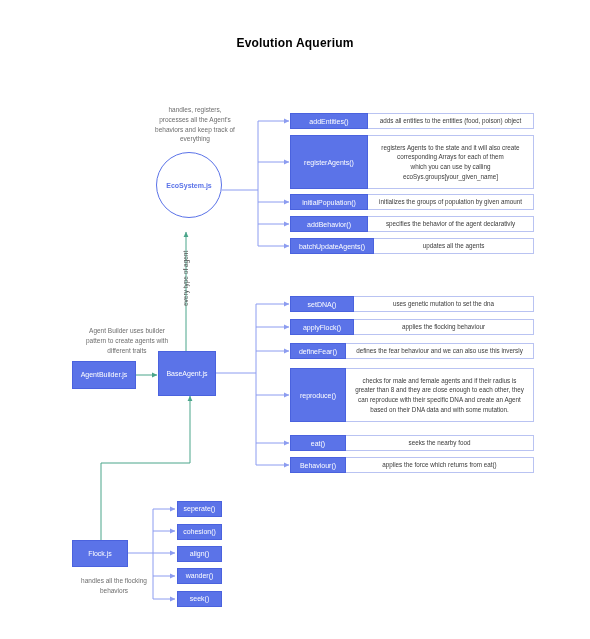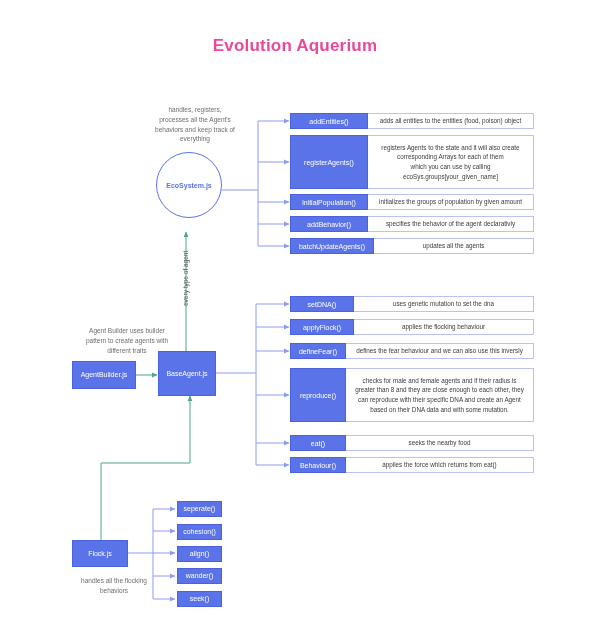--- a/index.html
+++ b/index.html
@@ -10,22 +10,22 @@
     position:relative;
     overflow:hidden;
     color:#333;
   }
   .canvas{position:absolute;left:0;top:0;width:590px;height:639px;}
   svg.wires{position:absolute;left:0;top:0;width:590px;height:639px;pointer-events:none;}
 
   #title{
     position:absolute;left:0;top:36px;width:590px;
     text-align:center;
-    font-size:17px;font-weight:bold;
-    color:#ec4899;
+    font-size:12px;font-weight:bold;
+    color:#000000;
     letter-spacing:.2px;
   }
 
   .note{
     position:absolute;
     text-align:center;
     font-size:6.5px;
     line-height:1.5;
     color:#6d6d6d;
   }

